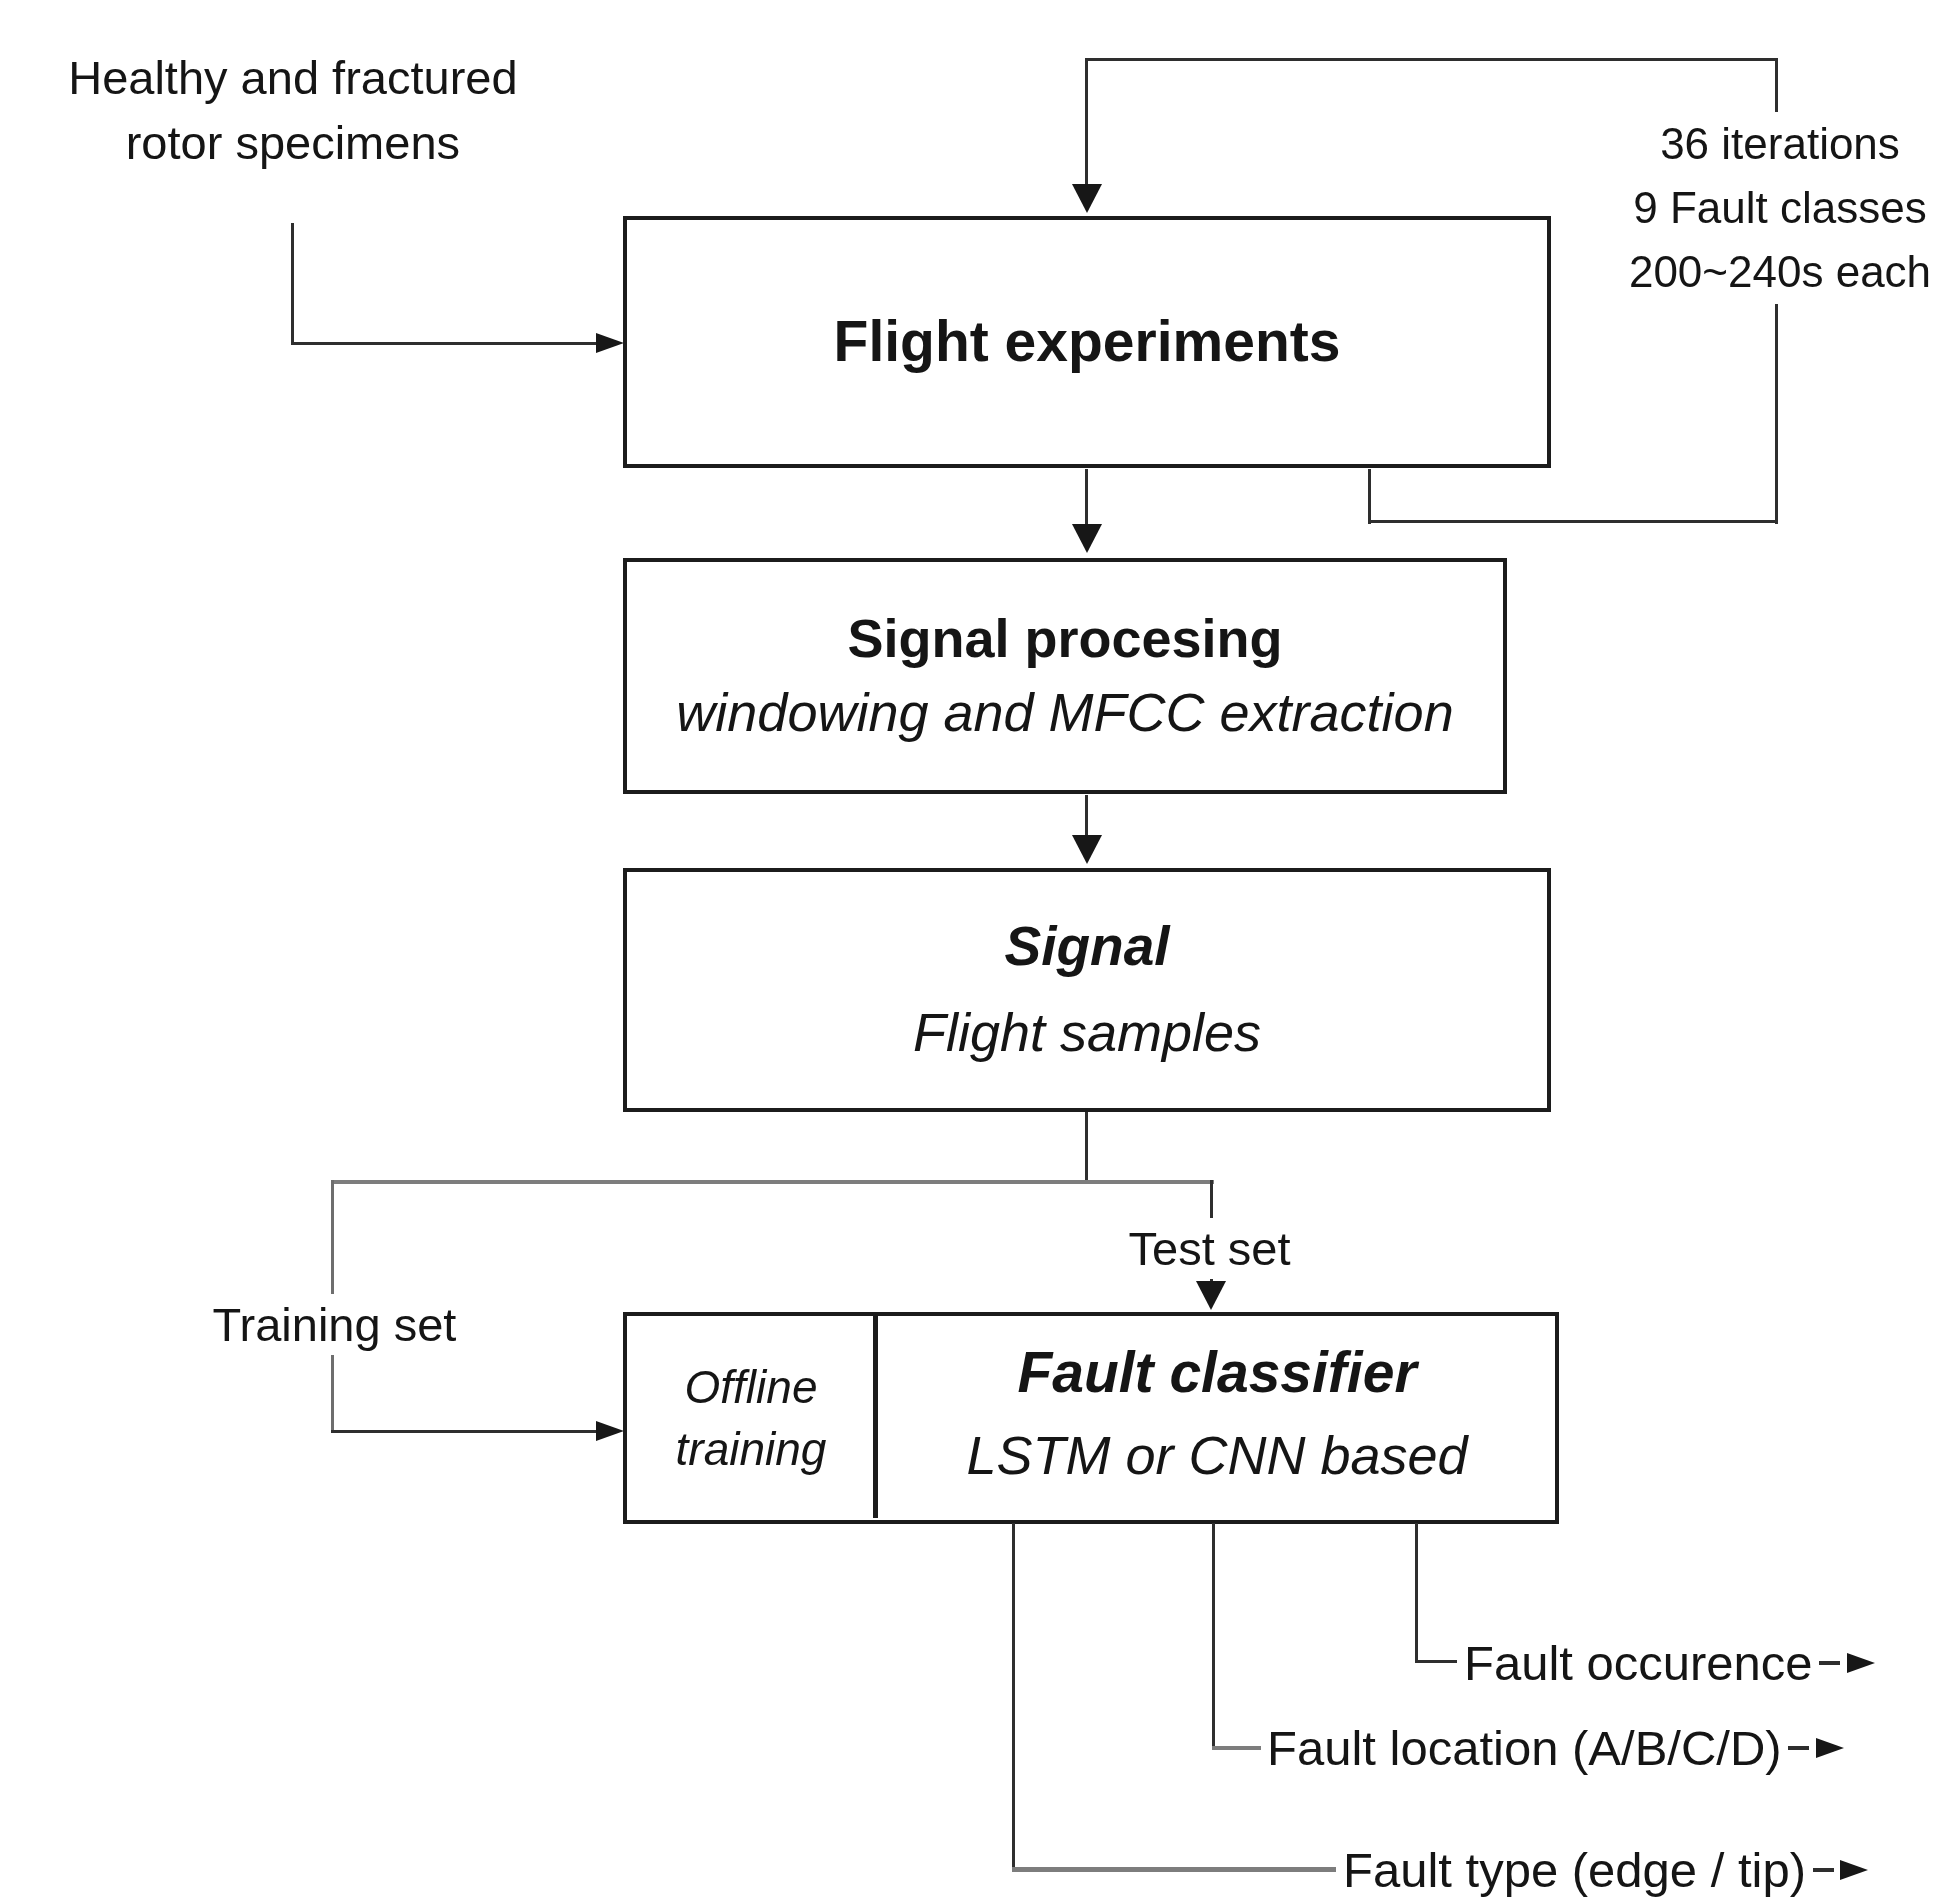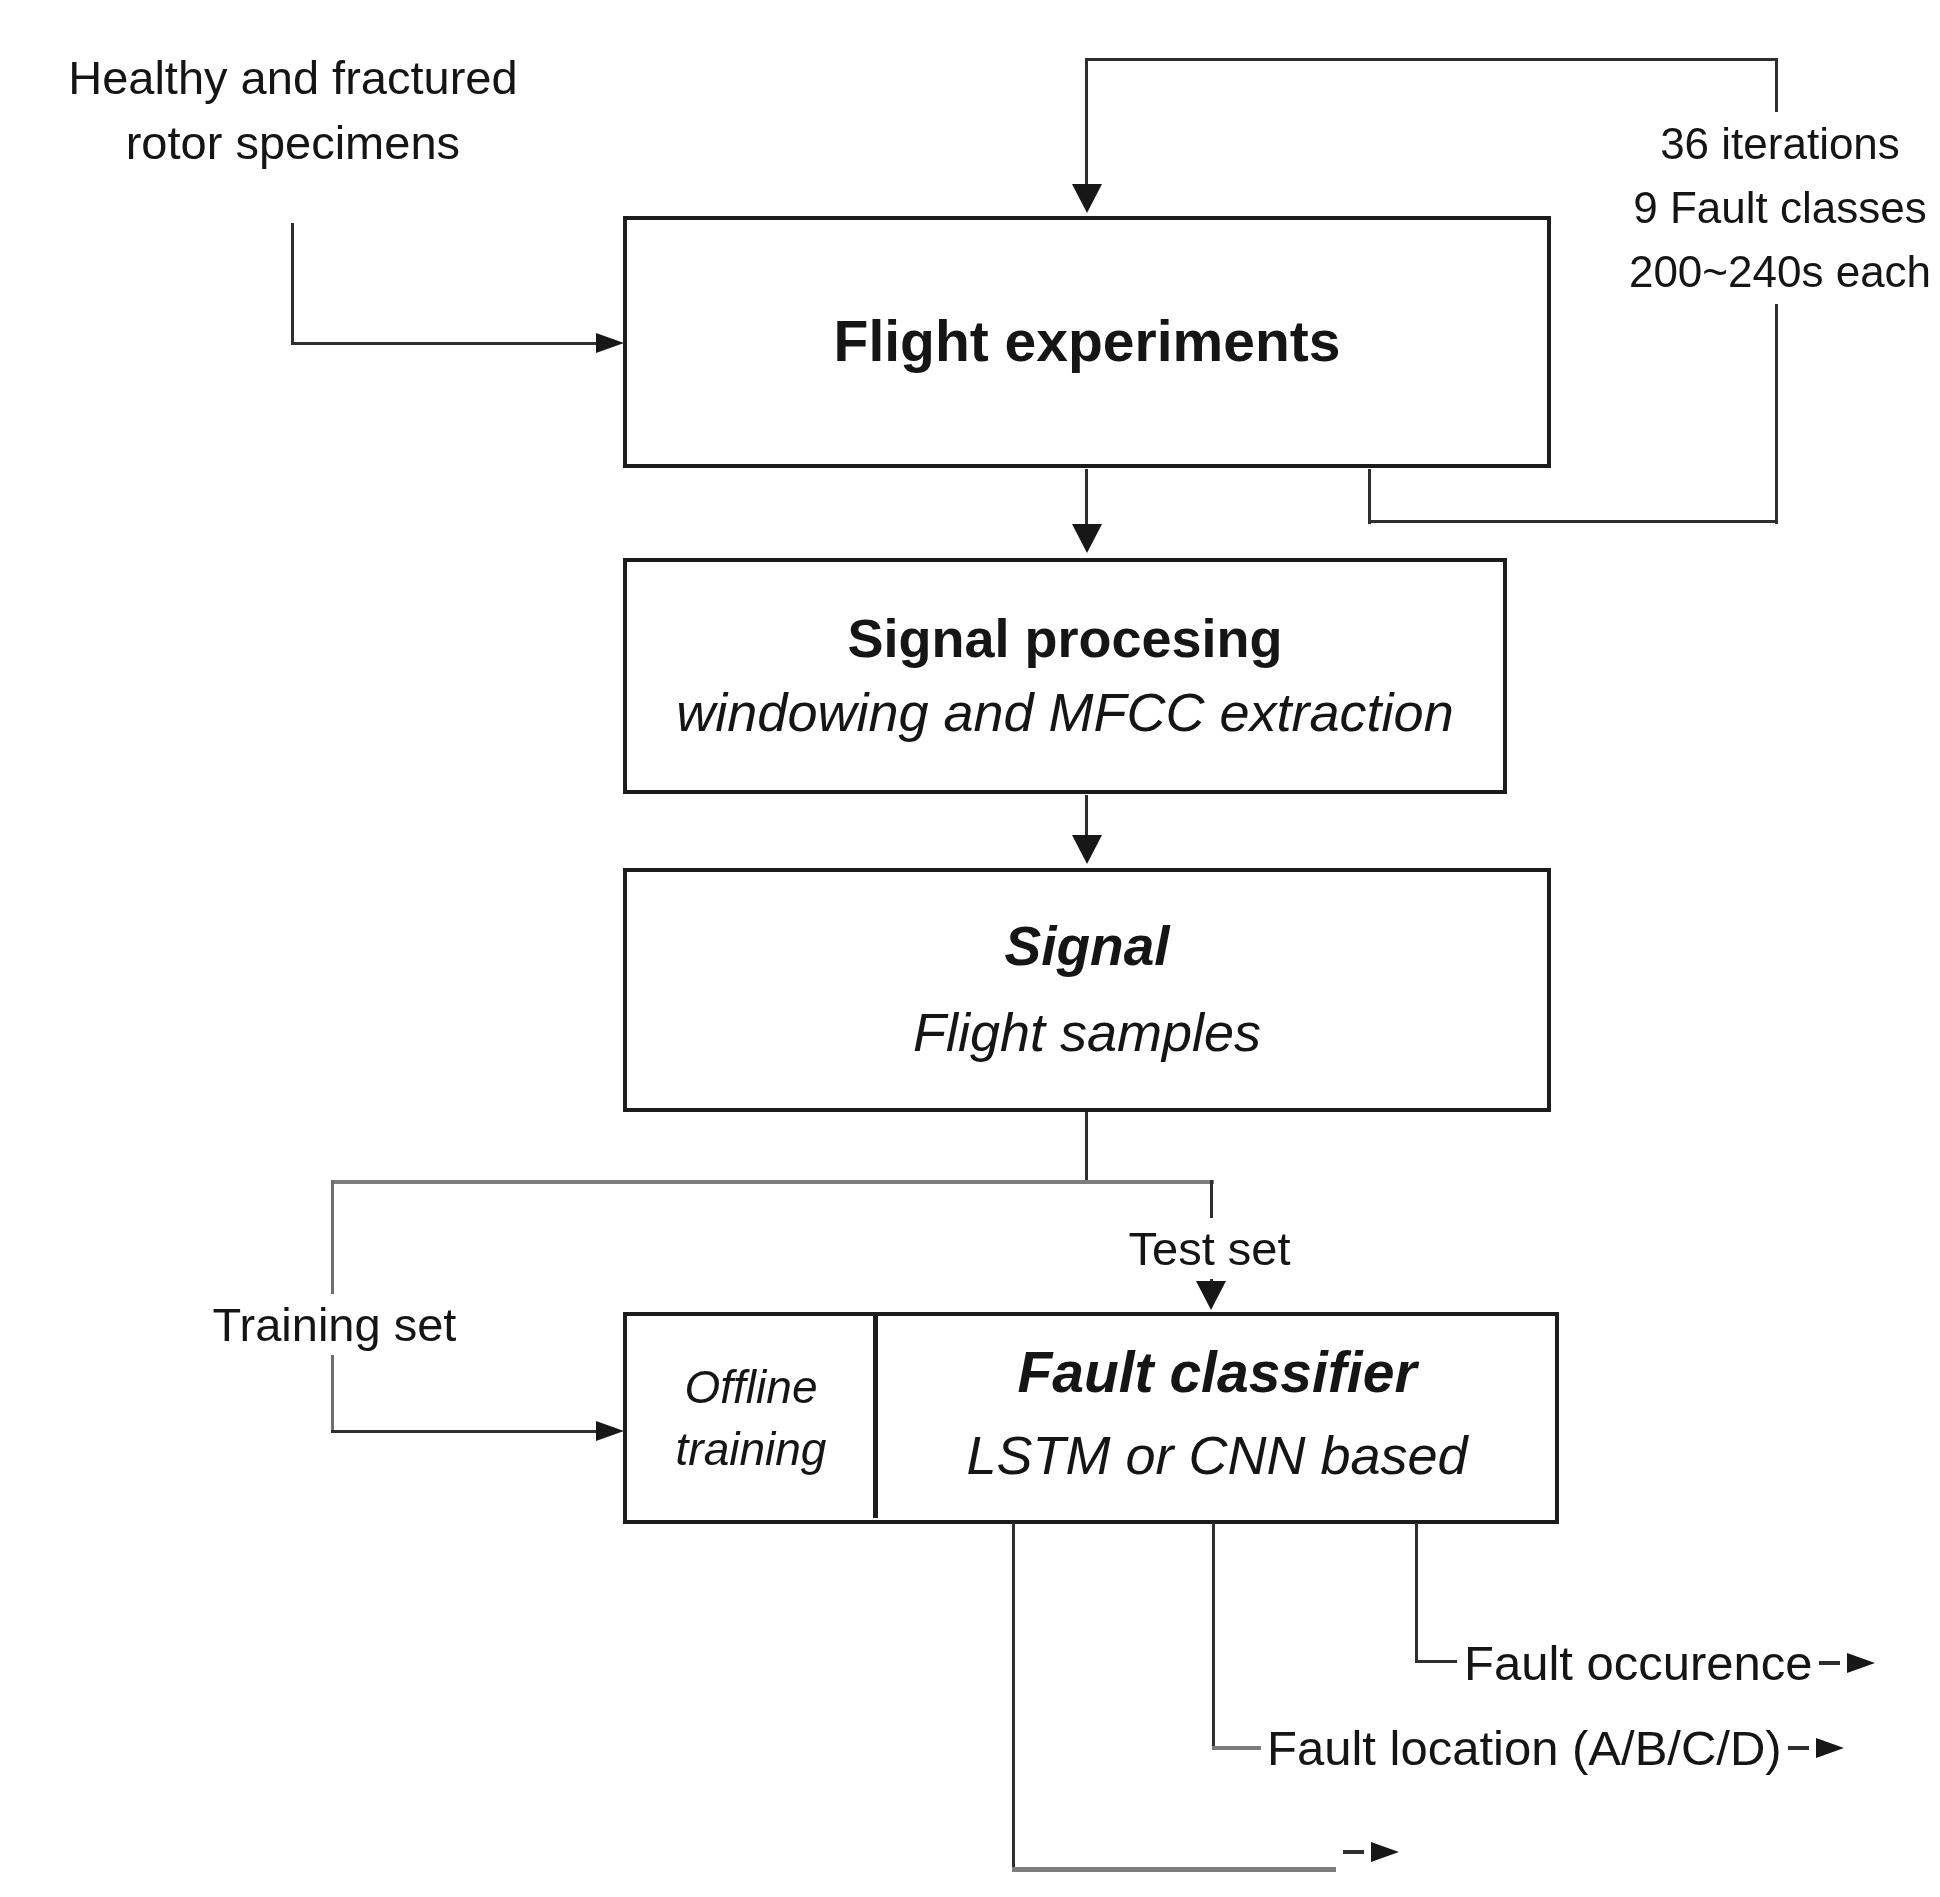--- a/index.html
+++ b/index.html
@@ -143,18 +143,19 @@
 
   <div class="hline gray" style="left:1212px;top:1725px;width:49px;height:4.1px;"></div>
   <div class="out-row" style="left:1267px;top:1699px;">
     <span>Fault location (A/B/C/D)</span>
     <span class="dash"></span>
     <span class="head"></span>
   </div>
 
   <div class="hline gray" style="left:1012px;top:1846px;width:324px;height:4.9px;"></div>
   <div class="out-row" style="left:1343px;top:1821px;">
+    <span>Fault type (edge / tip)</span>
     <span class="dash"></span>
     <span class="head"></span>
   </div>
 
 </div>
 
 
 </body></html>

